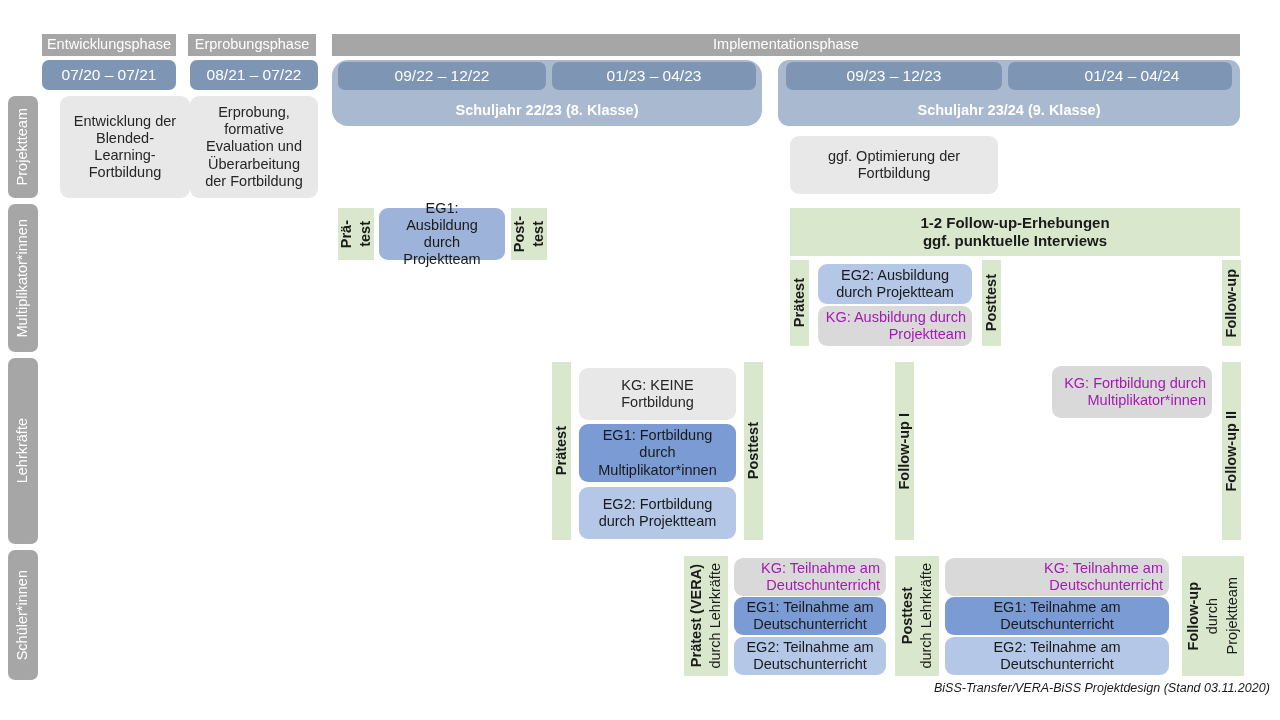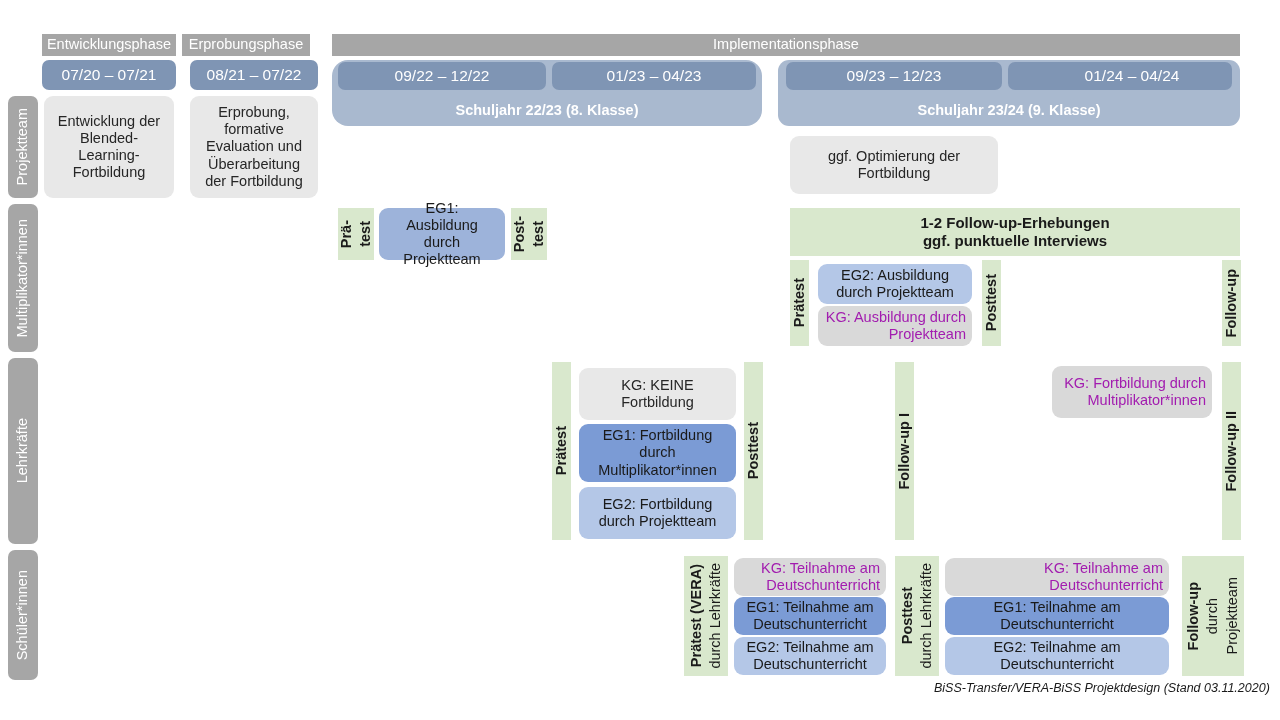--- a/index.html
+++ b/index.html
@@ -118,21 +118,21 @@
     color:#1a1a1a;
     white-space:nowrap;
   }
 </style>
 </head>
 <body>
 
 <div id="stage">
 
   <div class="box phase-label" style="left:42px;top:34px;width:134px;height:22px;">Entwicklungsphase</div>
-  <div class="box phase-label" style="left:182px;top:34px;width:128px;height:22px;">Erprobungsphase</div>
+  <div class="box phase-label" style="left:188px;top:34px;width:128px;height:22px;">Erprobungsphase</div>
   <div class="box phase-label" style="left:332px;top:34px;width:908px;height:22px;">Implementationsphase</div>
 
   <div class="box schuljahr" style="left:332px;top:60px;width:430px;height:66px;border-radius:16px;">Schuljahr 22/23 (8. Klasse)</div>
   <div class="box schuljahr" style="left:778px;top:60px;width:462px;height:66px;">Schuljahr 23/24 (9. Klasse)</div>
 
   <div class="box date-pill" style="left:42px;top:60px;width:134px;height:30px;">07/20 – 07/21</div>
   <div class="box date-pill" style="left:190px;top:60px;width:128px;height:30px;">08/21 – 07/22</div>
   <div class="box date-pill" style="left:338px;top:62px;width:208px;height:28px;">09/22 – 12/22</div>
   <div class="box date-pill" style="left:552px;top:62px;width:204px;height:28px;">01/23 – 04/23</div>
   <div class="box date-pill" style="left:786px;top:62px;width:216px;height:28px;">09/23 – 12/23</div>
@@ -144,21 +144,21 @@
   <div class="box row-label" style="left:8px;top:204px;width:30px;height:148px;">
     <span>Multiplikator*innen</span>
   </div>
   <div class="box row-label" style="left:8px;top:358px;width:30px;height:186px;">
     <span>Lehrkräfte</span>
   </div>
   <div class="box row-label" style="left:8px;top:550px;width:30px;height:130px;">
     <span>Schüler*innen</span>
   </div>
 
-  <div class="box grey-box" style="left:44px;top:96px;width:130px;height:102px;padding:12px 8px;">Entwicklung der Blended-Learning-Fortbildung</div>
+  <div class="box grey-box" style="left:60px;top:96px;width:130px;height:102px;padding:12px 8px;">Entwicklung der Blended-Learning-Fortbildung</div>
   <div class="box grey-box" style="left:790px;top:136px;width:208px;height:58px;padding:0 10px;">ggf. Optimierung der Fortbildung</div>
   <div class="box grey-box" style="left:190px;top:96px;width:128px;height:102px;padding:0 8px;">Erprobung, formative Evaluation und Überarbeitung der Fortbildung</div>
 
   <div class="box green" style="left:338px;top:208px;width:36px;height:52px;">
     <div class="vstack">
       <span class="vtxt">Prä-</span>
       <span class="vtxt">test</span>
     </div>
   </div>
   <div class="box blue-mid" style="left:379px;top:208px;width:126px;height:52px;padding:0 24px;">EG1: Ausbildung durch Projektteam</div>

